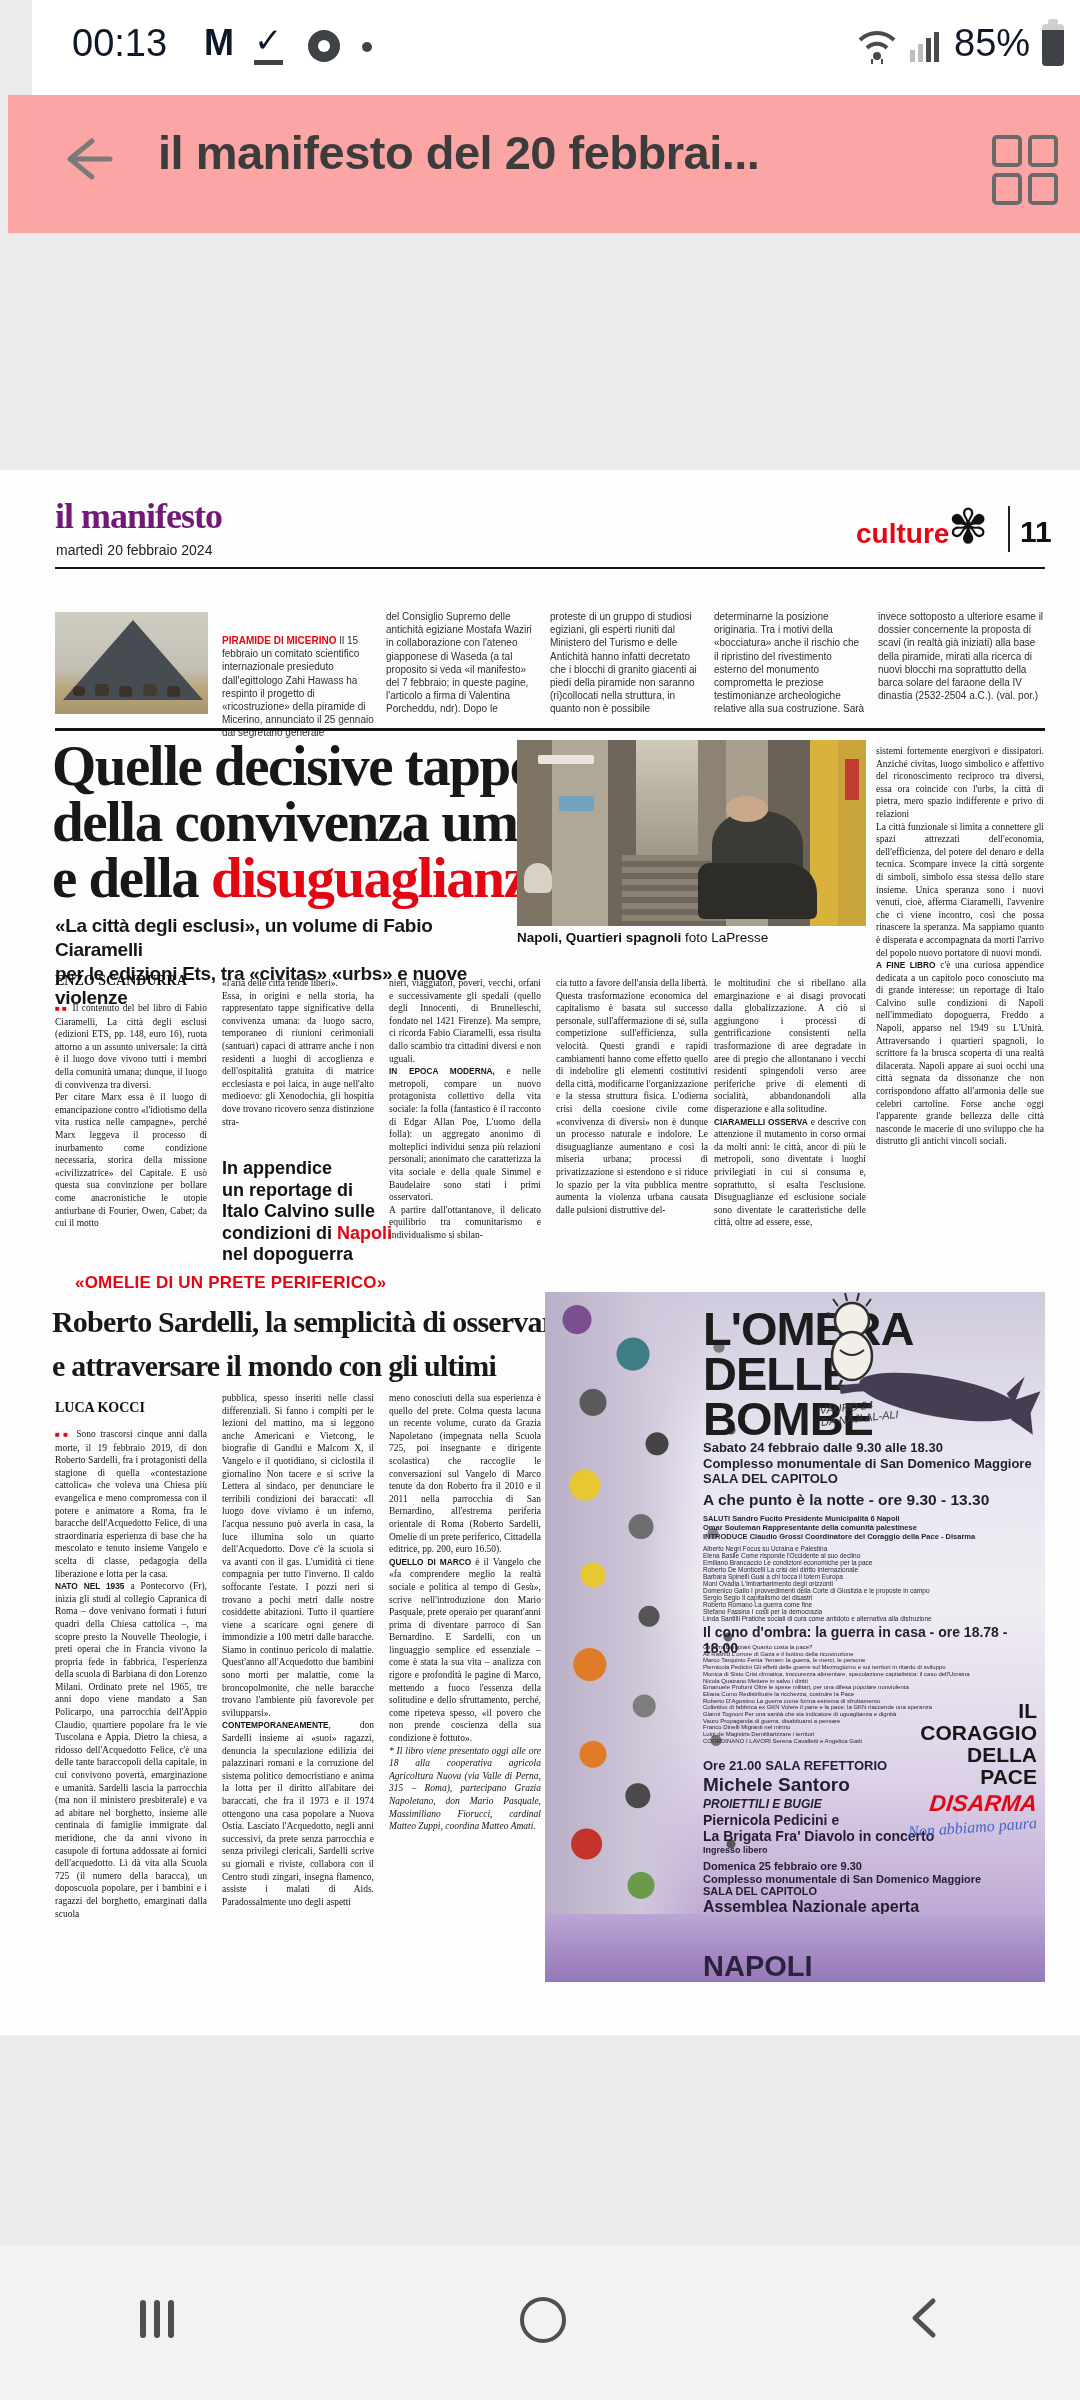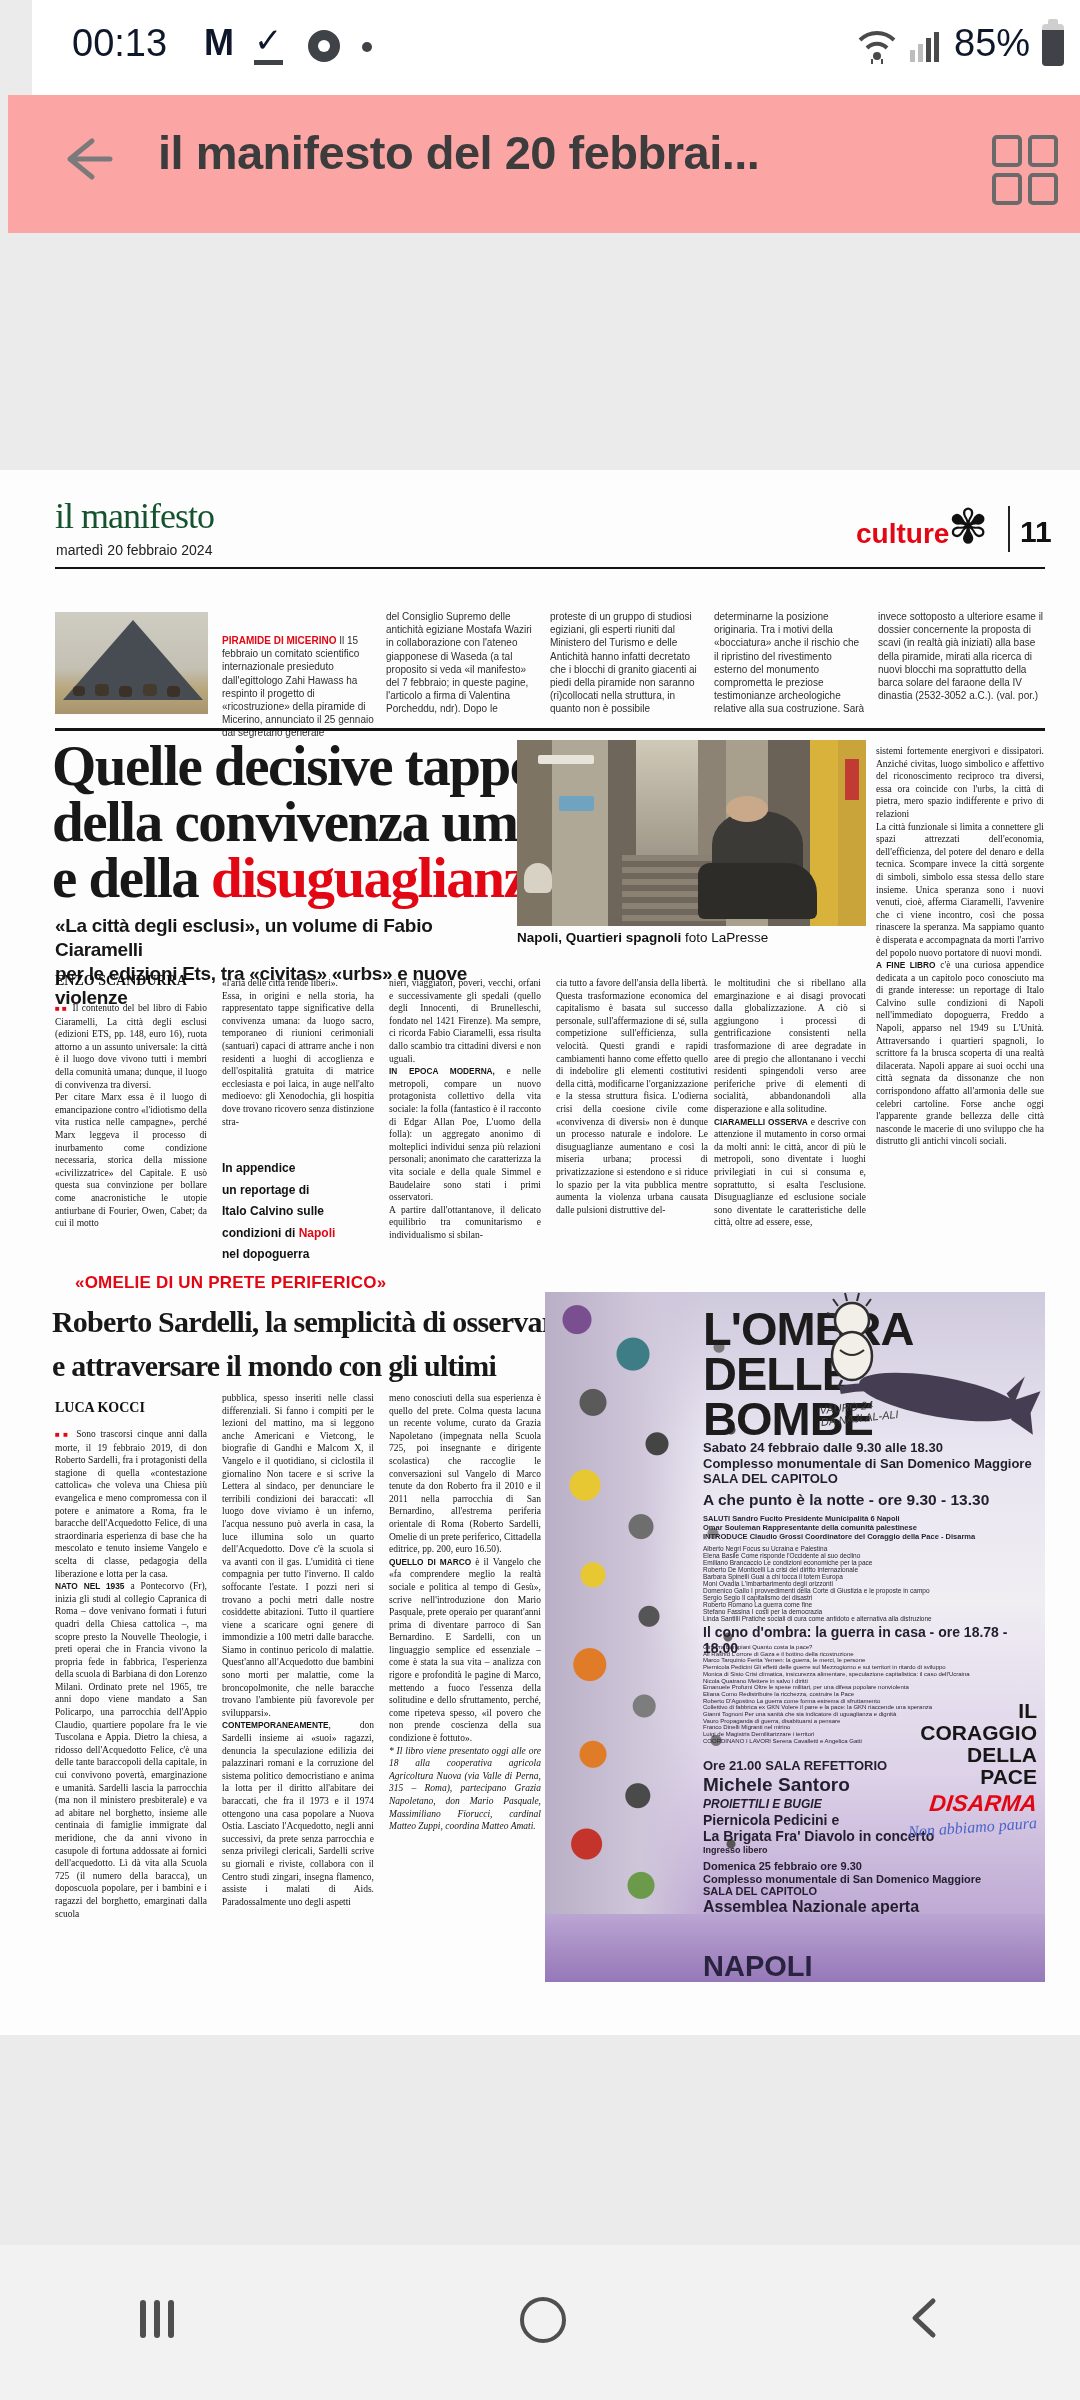--- a/index.html
+++ b/index.html
@@ -61,42 +61,42 @@
   <span>
     <span class="abs" style="left:984px;top:40px;width:22px;height:24px;border:4px solid #6a6a6a;border-radius:5px;"></span>
     <span class="abs" style="left:1020px;top:40px;width:22px;height:24px;border:4px solid #6a6a6a;border-radius:5px;"></span>
     <span class="abs" style="left:984px;top:78px;width:22px;height:24px;border:4px solid #6a6a6a;border-radius:5px;"></span>
     <span class="abs" style="left:1020px;top:78px;width:22px;height:24px;border:4px solid #6a6a6a;border-radius:5px;"></span>
   </span>
 </div>
 
 <div class="abs page">
 
-  <div class="abs serif" style="left:55px;top:25px;font-size:36px;font-weight:400;letter-spacing:-1px;color:#14532d;">il manifesto</div>
+  <div class="abs serif" style="left:55px;top:25px;font-size:36px;font-weight:700;letter-spacing:-1px;color:#701a75;">il manifesto</div>
   <div class="abs sans" style="left:56px;top:72px;font-size:14px;color:#222;">martedì 20 febbraio 2024</div>
   <div class="abs sans red" style="left:856px;top:48px;font-size:28px;font-weight:700;">culture</div>
   <div class="abs" style="left:948px;top:28px;font-size:48px;color:#111;">✾</div>
   <div class="abs" style="left:1008px;top:36px;width:2px;height:46px;background:#222;"></div>
   <div class="abs sans" style="left:1020px;top:45px;font-size:30px;font-weight:700;color:#111;">11</div>
   <div class="abs rule" style="left:55px;top:97px;width:990px;height:2px;"></div>
 
   <div class="abs" style="left:55px;top:142px;width:153px;height:102px;background:linear-gradient(180deg,#cfccc2 0%,#c4c0b4 55%,#b9a77e 75%,#a8946c 100%);overflow:hidden;">
     <div class="abs" style="left:8px;top:8px;width:140px;height:80px;background:#474c52;clip-path:polygon(50% 0,100% 100%,0 100%);"></div>
     <div class="abs" style="left:18px;top:74px;width:12px;height:10px;background:#3a3228;border-radius:4px;"></div>
     <div class="abs" style="left:40px;top:72px;width:14px;height:12px;background:#40372c;border-radius:4px;"></div>
     <div class="abs" style="left:64px;top:74px;width:13px;height:11px;background:#3a3228;border-radius:4px;"></div>
     <div class="abs" style="left:88px;top:72px;width:14px;height:12px;background:#443a2e;border-radius:4px;"></div>
     <div class="abs" style="left:112px;top:74px;width:13px;height:11px;background:#3a3228;border-radius:4px;"></div>
   </div>
 
   <div class="abs sans brieftxt" style="left:222px;top:140px;width:152px;height:108px;margin-top:24px;"><span class="red" style="font-weight:700;">PIRAMIDE DI MICERINO</span><span> Il 15 febbraio un comitato scientifico internazionale presieduto dall'egittologo Zahi Hawass ha respinto il progetto di «ricostruzione» della piramide di Micerino, annunciato il 25 gennaio dal segretario generale</span></div>
   <div class="abs sans brieftxt" style="left:386px;top:140px;width:152px;height:108px;">del Consiglio Supremo delle antichità egiziane Mostafa Waziri in collaborazione con l'ateneo giapponese di Waseda (a tal proposito si veda «il manifesto» del 7 febbraio; in queste pagine, l'articolo a firma di Valentina Porcheddu, ndr). Dopo le</div>
   <div class="abs sans brieftxt" style="left:550px;top:140px;width:152px;height:108px;">proteste di un gruppo di studiosi egiziani, gli esperti riuniti dal Ministero del Turismo e delle Antichità hanno infatti decretato che i blocchi di granito giacenti ai piedi della piramide non saranno (ri)collocati nella struttura, in quanto non è possibile</div>
   <div class="abs sans brieftxt" style="left:714px;top:140px;width:152px;height:108px;">determinarne la posizione originaria. Tra i motivi della «bocciatura» anche il rischio che il ripristino del rivestimento esterno del monumento comprometta le preziose testimonianze archeologiche relative alla sua costruzione. Sarà</div>
-  <div class="abs sans brieftxt" style="left:878px;top:140px;width:167px;height:108px;">invece sottoposto a ulteriore esame il dossier concernente la proposta di scavi (in realtà già iniziati) alla base della piramide, mirati alla ricerca di nuovi blocchi ma soprattutto della barca solare del faraone della IV dinastia (2532-3052 a.C.). (val. por.)</div>
+  <div class="abs sans brieftxt" style="left:878px;top:140px;width:167px;height:108px;">invece sottoposto a ulteriore esame il dossier concernente la proposta di scavi (in realtà già iniziati) alla base della piramide, mirati alla ricerca di nuovi blocchi ma soprattutto della barca solare del faraone della IV dinastia (2532-2504 a.C.). (val. por.)</div>
   <div class="abs rule" style="left:55px;top:258px;width:990px;height:3px;"></div>
 
   <div class="abs serif" style="left:52px;top:268px;font-size:57px;font-weight:600;letter-spacing:-1.5px;color:#181818;line-height:56px;">Quelle decisive tappe</div>
   <div class="abs serif" style="left:52px;top:324px;font-size:57px;font-weight:600;letter-spacing:-1.5px;color:#181818;line-height:56px;">della convivenza umana</div>
   <div class="abs serif" style="left:52px;top:380px;font-size:57px;font-weight:600;letter-spacing:-1.5px;line-height:56px;"><span style="color:#181818;">e della </span><span class="red">disuguaglianza</span></div>
 
   <div class="abs" style="left:517px;top:270px;width:349px;height:186px;overflow:hidden;background:#a59d8f;">
     <div class="abs" style="left:0;top:0;width:100%;height:100%;background:
       linear-gradient(90deg,#7e7463 0 10%,#b0a896 10% 26%,#6e665a 26% 38%,#c0b8a4 38% 47%,#8c8375 47% 60%,#a89f8d 60% 72%,#6b6257 72% 84%,#d9b23c 84% 92%,#c8a43a 92% 100%);"></div>
     <div class="abs" style="left:34%;top:0;width:18%;height:70%;background:linear-gradient(180deg,#cfc9b8,#9a9284);"></div>
@@ -122,21 +122,21 @@
   <div class="abs bodytxt" style="left:389px;top:507px;width:152px;height:284px;"><span>nieri, viaggiatori, poveri, vecchi, orfani e successivamente gli spedali (quello degli Innocenti, di Brunelleschi, fondato nel 1421 Firenze). Ma sempre, ci ricorda Fabio Ciaramelli, essa risulta dallo scambio tra cittadini diversi e non uguali.
 </span><span class="lead">IN EPOCA MODERNA,</span><span> e nelle metropoli, compare un nuovo protagonista collettivo della vita sociale: la folla (fantastico è il racconto di Edgar Allan Poe, L'uomo della folla): un aggregato anonimo di molteplici individui senza più relazioni personali; anonimato che caratterizza la vita sociale e della quale Simmel e Baudelaire sono stati i primi osservatori.
 A partire dall'ottantanove, il delicato equilibrio tra comunitarismo e individualismo si sbilan-</span></div>
   <div class="abs bodytxt" style="left:556px;top:507px;width:152px;height:284px;">cia tutto a favore dell'ansia della libertà. Questa trasformazione economica del capitalismo è basata sul successo personale, sull'affermazione di sé, sulla competizione sull'efficienza, sulla velocità. Questi grandi e rapidi cambiamenti hanno come effetto quello di indebolire gli elementi costitutivi della città, modificarne l'organizzazione e la stessa struttura fisica. L'odierna crisi della coesione civile come «convivenza di diversi» non è dunque un processo naturale e indolore. Le disuguaglianze aumentano e così la miseria urbana; processi di privatizzazione si estendono e si riduce lo spazio per la vita pubblica mentre aumenta la violenza urbana causata dalle pulsioni distruttive del-</div>
   <div class="abs bodytxt" style="left:714px;top:507px;width:152px;height:284px;"><span>le moltitudini che si ribellano alla emarginazione e ai disagi provocati dalla globalizzazione. A ciò si aggiungono i processi di gentrificazione consistenti nella trasformazione di aree degradate in aree di pregio che allontanano i vecchi residenti spingendoli verso aree periferiche prive di elementi di socialità, abbandonandoli alla disperazione e alla solitudine.
 </span><span class="lead">CIARAMELLI OSSERVA</span><span> e descrive con attenzione il mutamento in corso ormai da molti anni: le città, ancor di più le metropoli, sono diventate i luoghi privilegiati in cui si consuma e, soprattutto, si esalta l'esclusione. Disuguaglianze ed esclusione sociale sono diventate le caratteristiche delle città, oltre ad essere, esse,</span></div>
   <div class="abs bodytxt" style="left:876px;top:275px;width:168px;height:516px;"><span>sistemi fortemente energivori e dissipatori. Anziché civitas, luogo simbolico e affettivo del riconoscimento reciproco tra diversi, essa ora coincide con l'urbs, la città di pietra, mero spazio indifferente e privo di relazioni
 La città funzionale si limita a connettere gli spazi attrezzati dell'economia, dell'efficienza, del potere del denaro e della tecnica. Scompare invece la città sorgente di simboli, simbolo essa stessa dello stare insieme. Unica speranza sono i nuovi venuti, cioè, afferma Ciaramelli, l'avvenire che ci viene incontro, così che possa rinascere la speranza. Ma sappiamo quanto è disperata e accompagnata da morti l'arrivo del popolo nuovo portatore di nuovi mondi.
 </span><span class="lead">A FINE LIBRO</span><span> c'è una curiosa appendice dedicata a un capitolo poco conosciuto ma di grande interesse: un reportage di Italo Calvino sulle condizioni di Napoli nell'immediato dopoguerra, Freddo a Napoli, apparso nel 1949 su L'Unità. Attraversando i quartieri spagnoli, lo scrittore fa la brusca scoperta di una realtà dilacerata. Napoli appare ai suoi occhi una città segnata da dissonanze che non corrispondono affatto all'armonia delle sue celebri cartoline. Forse anche oggi l'apparente grande bellezza delle città nasconde le macerie di uno sviluppo che ha distrutto gli antichi vincoli sociali.</span></div>
 
-  <div class="abs sans pre" style="left:222px;top:688px;width:175px;font-size:12px;line-height:21.5px;font-weight:700;color:#111;"><span>In appendice
+  <div class="abs sans pre" style="left:222px;top:688px;width:175px;font-size:18px;line-height:21.5px;font-weight:700;color:#111;"><span>In appendice
 un reportage di
 Italo Calvino sulle
 condizioni di </span><span class="red">Napoli</span><span>
 nel dopoguerra</span></div>
 
   <div class="abs sans red" style="left:55px;top:803px;font-size:17px;font-weight:700;letter-spacing:0.2px;margin-left:20px;">«OMELIE DI UN PRETE PERIFERICO»</div>
   <div class="abs serif pre" style="left:52px;top:830px;width:520px;font-size:30px;line-height:44px;font-weight:600;letter-spacing:-0.8px;color:#181818;">Roberto Sardelli, la semplicità di osservare
 e attraversare il mondo con gli ultimi</div>
   <div class="abs serif" style="left:55px;top:930px;font-size:14px;font-weight:700;color:#111;">LUCA KOCCI</div>
   <div class="abs bodytxt" style="left:55px;top:958px;width:152px;height:550px;"><span class="redsq">■■</span><span> Sono trascorsi cinque anni dalla morte, il 19 febbraio 2019, di don Roberto Sardelli, fra i protagonisti della stagione di quella «contestazione cattolica» che voleva una Chiesa più evangelica e meno compromessa con il potere e animatore a Roma, fra le baracche dell'Acquedotto Felice, di una straordinaria esperienza di base che ha mescolato e tenuto insieme Vangelo e scelta di classe, pedagogia della liberazione e lotta per la casa.

